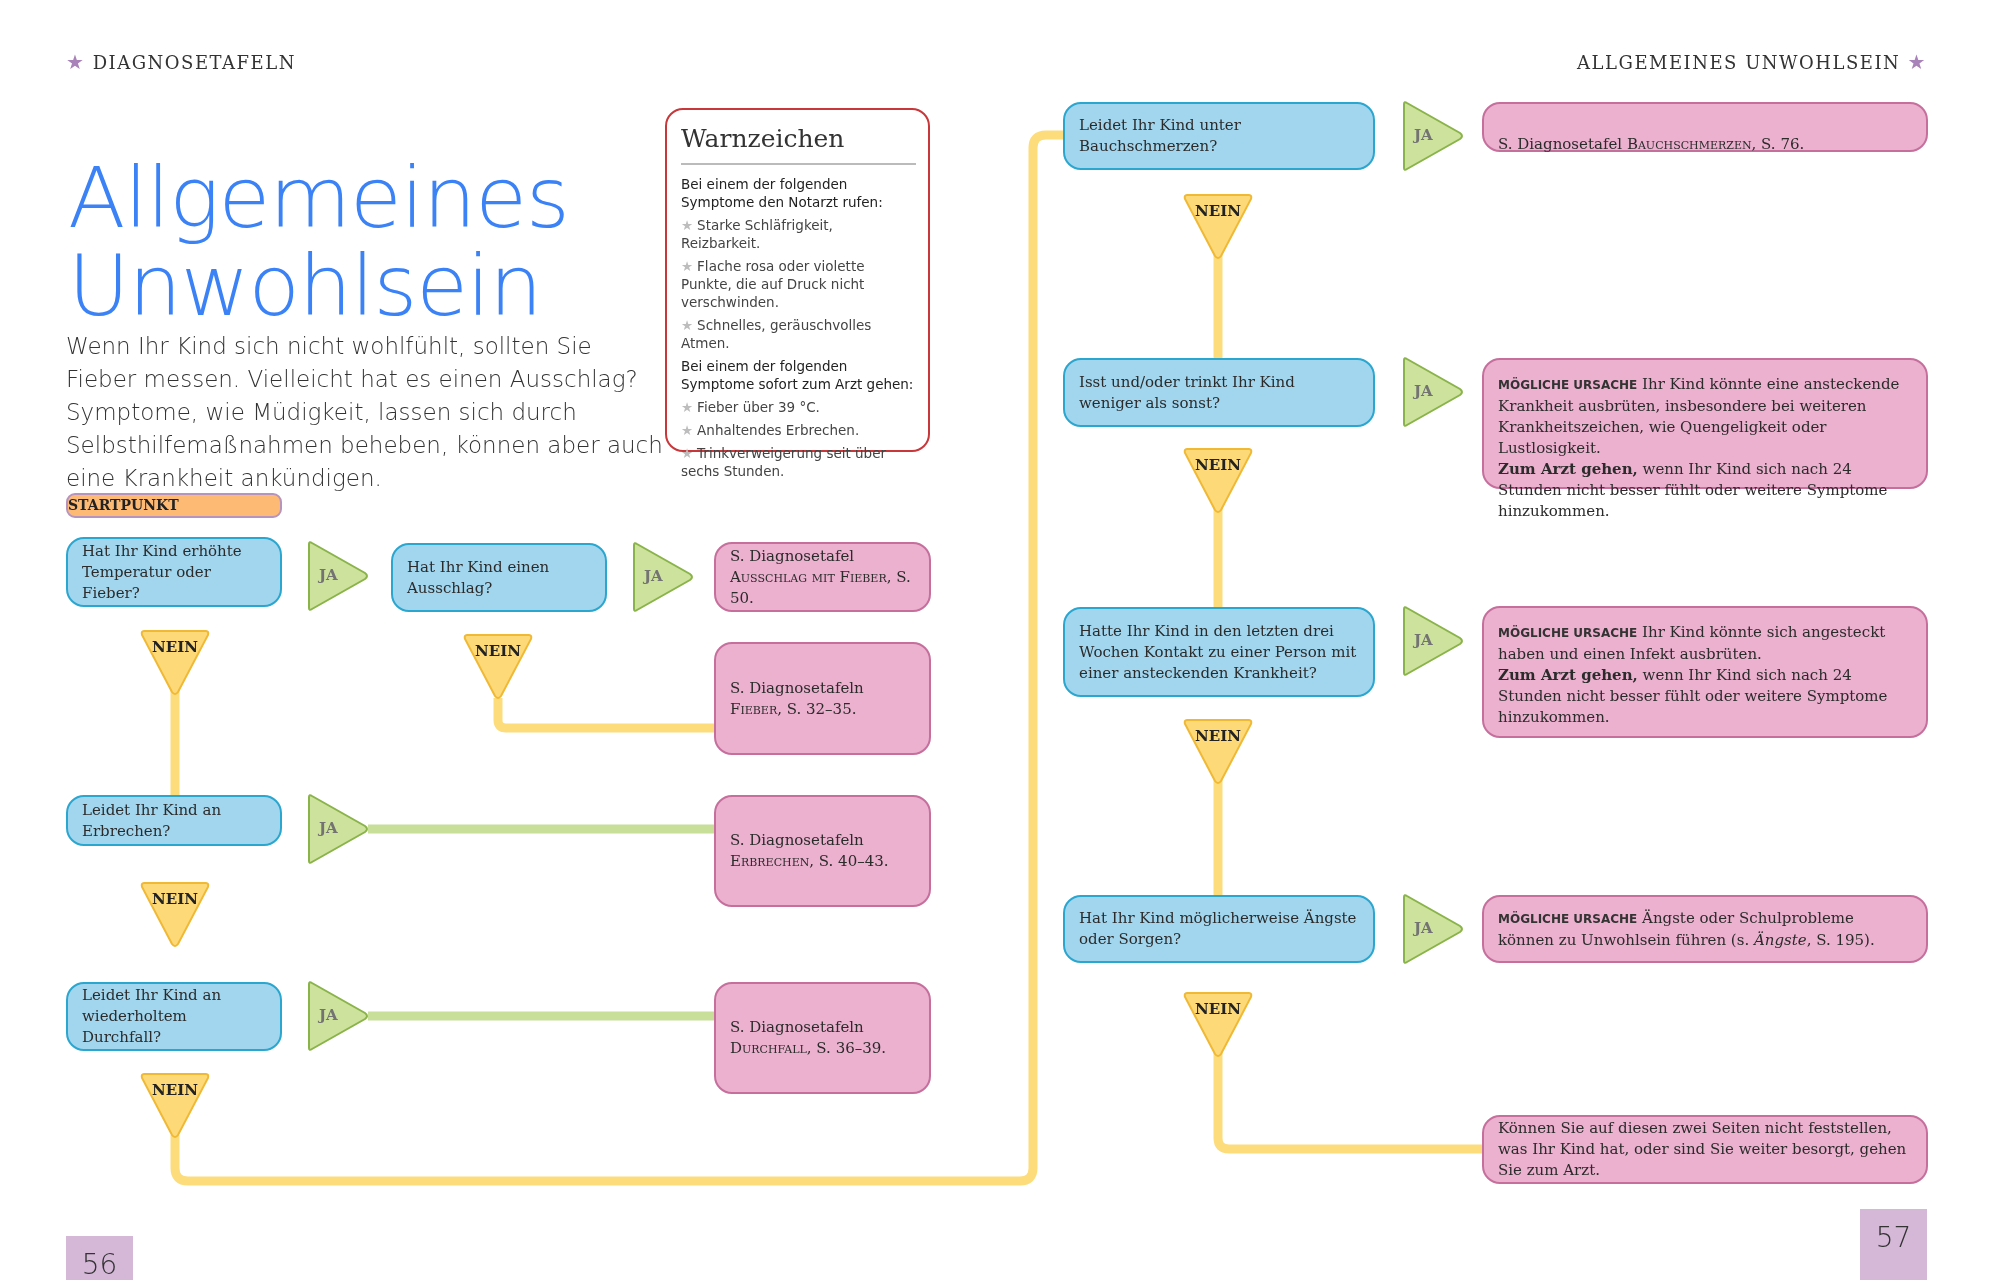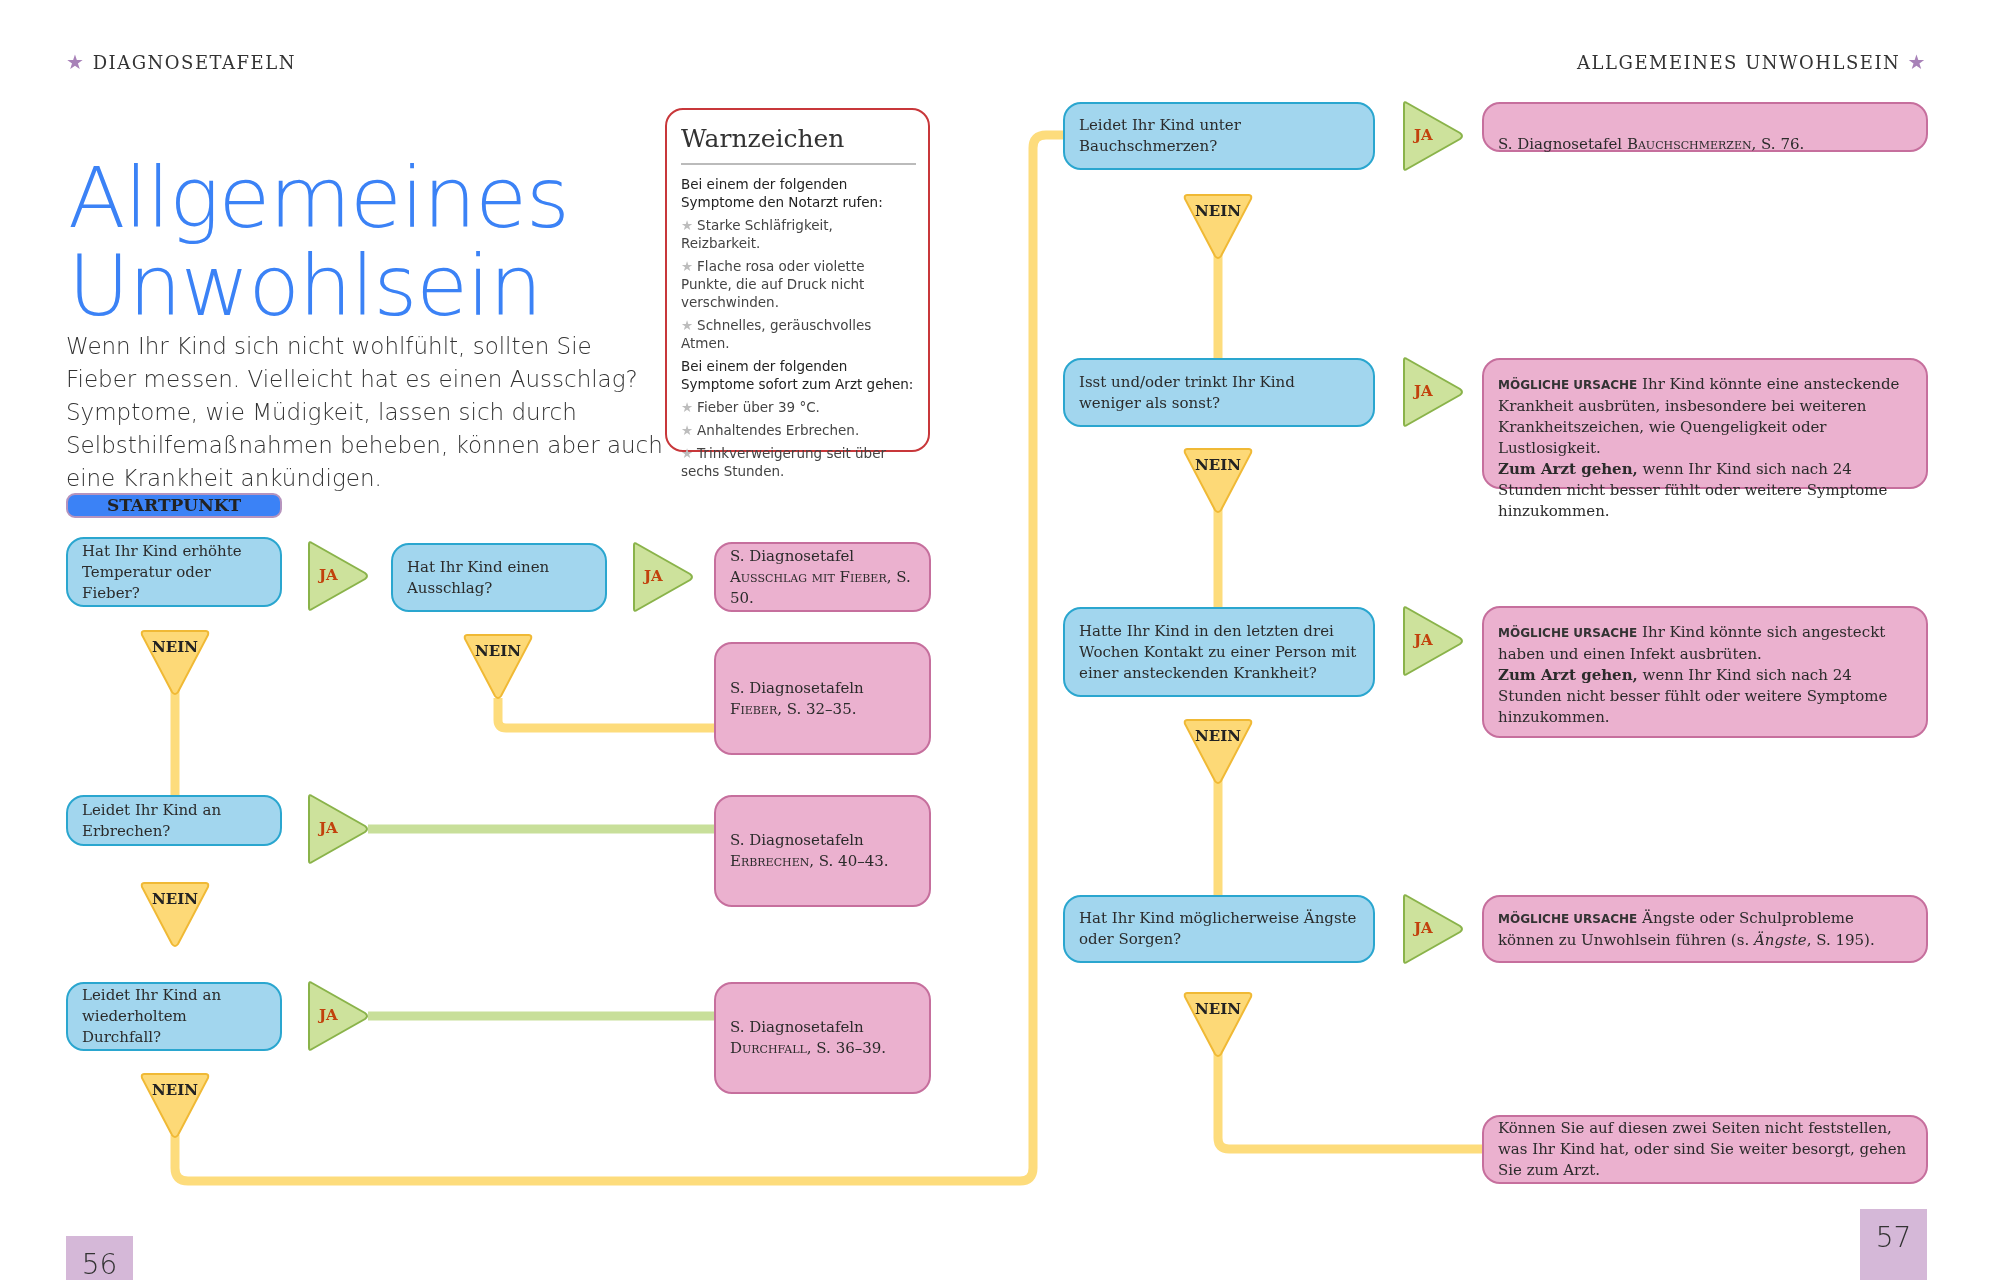--- a/index.html
+++ b/index.html
@@ -7,29 +7,29 @@
   .abs { position: absolute; }
   .runhead { top: 50px; font-family: "DejaVu Serif", serif; font-size: 18px; letter-spacing: 1.5px; color: #333; }
   .runhead .star { color: #a882b8; font-size: 20px; }
   .title { left: 68px; top: 128px; font-family: "DejaVu Sans", sans-serif; font-weight: 200; font-size: 84px; line-height: 88px; color: #3b82f6; letter-spacing: -1px; margin-top: 26px; }
   .intro { left: 66px; top: 330px; width: 600px; font-family: "DejaVu Sans", sans-serif; font-size: 23px; line-height: 33px; color: #333; font-weight: 300; }
   .warn { left: 665px; top: 108px; width: 265px; height: 344px; box-sizing: border-box; border: 2px solid #c8373a; border-radius: 18px; background: #fff; padding: 14px 12px 10px 14px; }
   .warn-title { font-family: "DejaVu Serif", serif; font-size: 25px; color: #333; padding-bottom: 10px; border-bottom: 2px solid #bbb; margin-bottom: 10px; font-weight: normal; }
   .warn p { margin: 0 0 5px 0; font-size: 13.5px; line-height: 18px; color: #222; }
   .warn .bullet { color: #444; }
   .warn .bullet .bstar { color: #bdbdbd; margin-right: 4px; }
-  .start { left: 66px; top: 493px; width: 216px; height: 25px; box-sizing: border-box; background: #3b82f6; border: 2px solid #b694be; border-radius: 9px; text-align: center; font-family: "DejaVu Serif", serif; font-weight: bold; font-size: 17px; line-height: 21px; color: #222; }
+  .start { left: 66px; top: 493px; width: 216px; height: 25px; box-sizing: border-box; background: #fdba74; border: 2px solid #b694be; border-radius: 9px; text-align: left; font-family: "DejaVu Serif", serif; font-weight: bold; font-size: 14px; line-height: 21px; color: #222; }
   .q { box-sizing: border-box; background: #a2d6ee; border: 2px solid #2aa6cf; border-radius: 18px; font-family: "DejaVu Serif", serif; font-size: 15px; line-height: 21px; color: #2b2b2b; padding: 0 14px; display: flex; align-items: center; }
   .r { box-sizing: border-box; background: #ebb1cf; border: 2px solid #c66f9d; border-radius: 18px; font-family: "DejaVu Serif", serif; font-size: 15px; line-height: 21px; color: #2b2b2b; padding: 0 14px; display: flex; align-items: center; }
   .r.top { align-items: flex-start; padding-top: 14px; }
   .r .inner b.cause { font-family: "DejaVu Sans", sans-serif; font-weight: bold; font-size: 12px; color: #333; }
   .sc { font-variant: small-caps; }
   .ja { width: 66px; height: 72px; }
   .ja svg, .nein svg { position: absolute; left: 0; top: 0; }
-  .ja span { position: absolute; left: 14px; top: 26px; font-family: "DejaVu Serif", serif; font-weight: bold; font-size: 15px; color: #c2410c; }
+  .ja span { position: absolute; left: 14px; top: 26px; font-family: "DejaVu Serif", serif; font-weight: bold; font-size: 15px; color: #737373; }
   .nein { width: 72px; height: 68px; }
   .nein span { position: absolute; left: 0; width: 72px; top: 10px; text-align: center; font-family: "DejaVu Serif", serif; font-weight: bold; font-size: 15px; color: #222; }
   .pagenum { top: 1209px; width: 67px; height: 71px; background: #d5b8d8; font-family: "DejaVu Sans", sans-serif; font-weight: 200; font-size: 28px; color: #333; text-align: center; line-height: 58px; }
   svg.lines { position: absolute; left: 0; top: 0; }
 </style>
 </head>
 <body>
 
 <svg class="lines" width="1993" height="1280">
 

